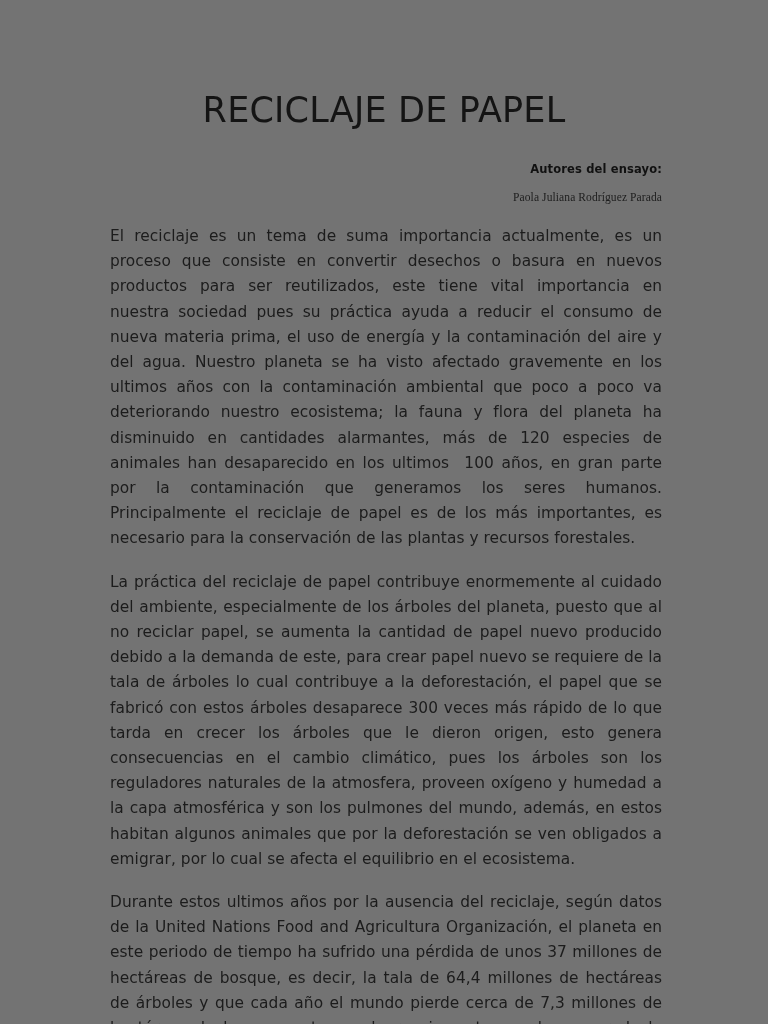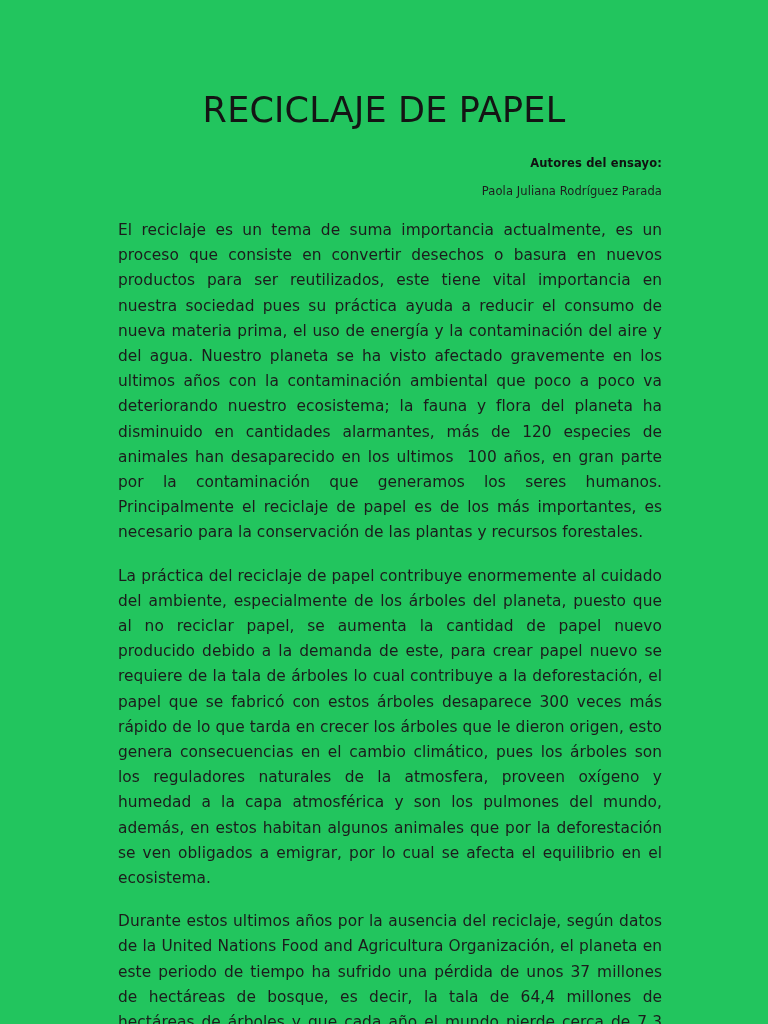--- a/index.html
+++ b/index.html
@@ -13,21 +13,21 @@
     font-family: "DejaVu Sans", "Liberation Sans", sans-serif;
     color: #1a1a1a;
     -webkit-font-smoothing: antialiased;
   }
 
   .page {
     position: relative;
     width: 768px;
     height: 1024px;
     margin: 0 auto;
-    background: #22c55e;
+    background: #737373;
     overflow: hidden;
     box-sizing: border-box;
   }
 
   .content {
     position: absolute;
     left: 106px;
     top: 0;
     width: 556px;
   }
@@ -41,50 +41,51 @@
     font-weight: 400;
     letter-spacing: 0.2px;
     line-height: 44px;
     color: #141414;
     text-align: center;
     white-space: nowrap;
   }
 
   
   .author-block {
-    margin-top: 23px;
+    margin-top: 29px;
     text-align: right;
   }
 
   .author-heading {
     margin: 0;
     font-size: 11.5px;
     font-weight: bold;
     line-height: 17px;
     color: #111111;
     letter-spacing: 0.15px;
   }
 
   .author-name {
     margin: 0;
     margin-top: 11px;
     font-size: 11.5px;
     font-weight: 400;
     line-height: 16px;
     color: #1d1d1d;
     letter-spacing: 0.1px;
+    font-family: Liberation Serif, serif;
   }
 
   
   .body-text {
     margin-top: 19px;
   }
 
   .body-text p {
-    margin: 0 0 18px 12px;
+    margin: 0 0 18px 4px;
     font-size: 15.4px;
     line-height: 25.2px;
     text-align: justify;
     text-justify: inter-word;
     color: #1c1c1c;
     letter-spacing: 0.05px;
     white-space: pre-wrap;
   }
 
   .body-text p:last-child {

